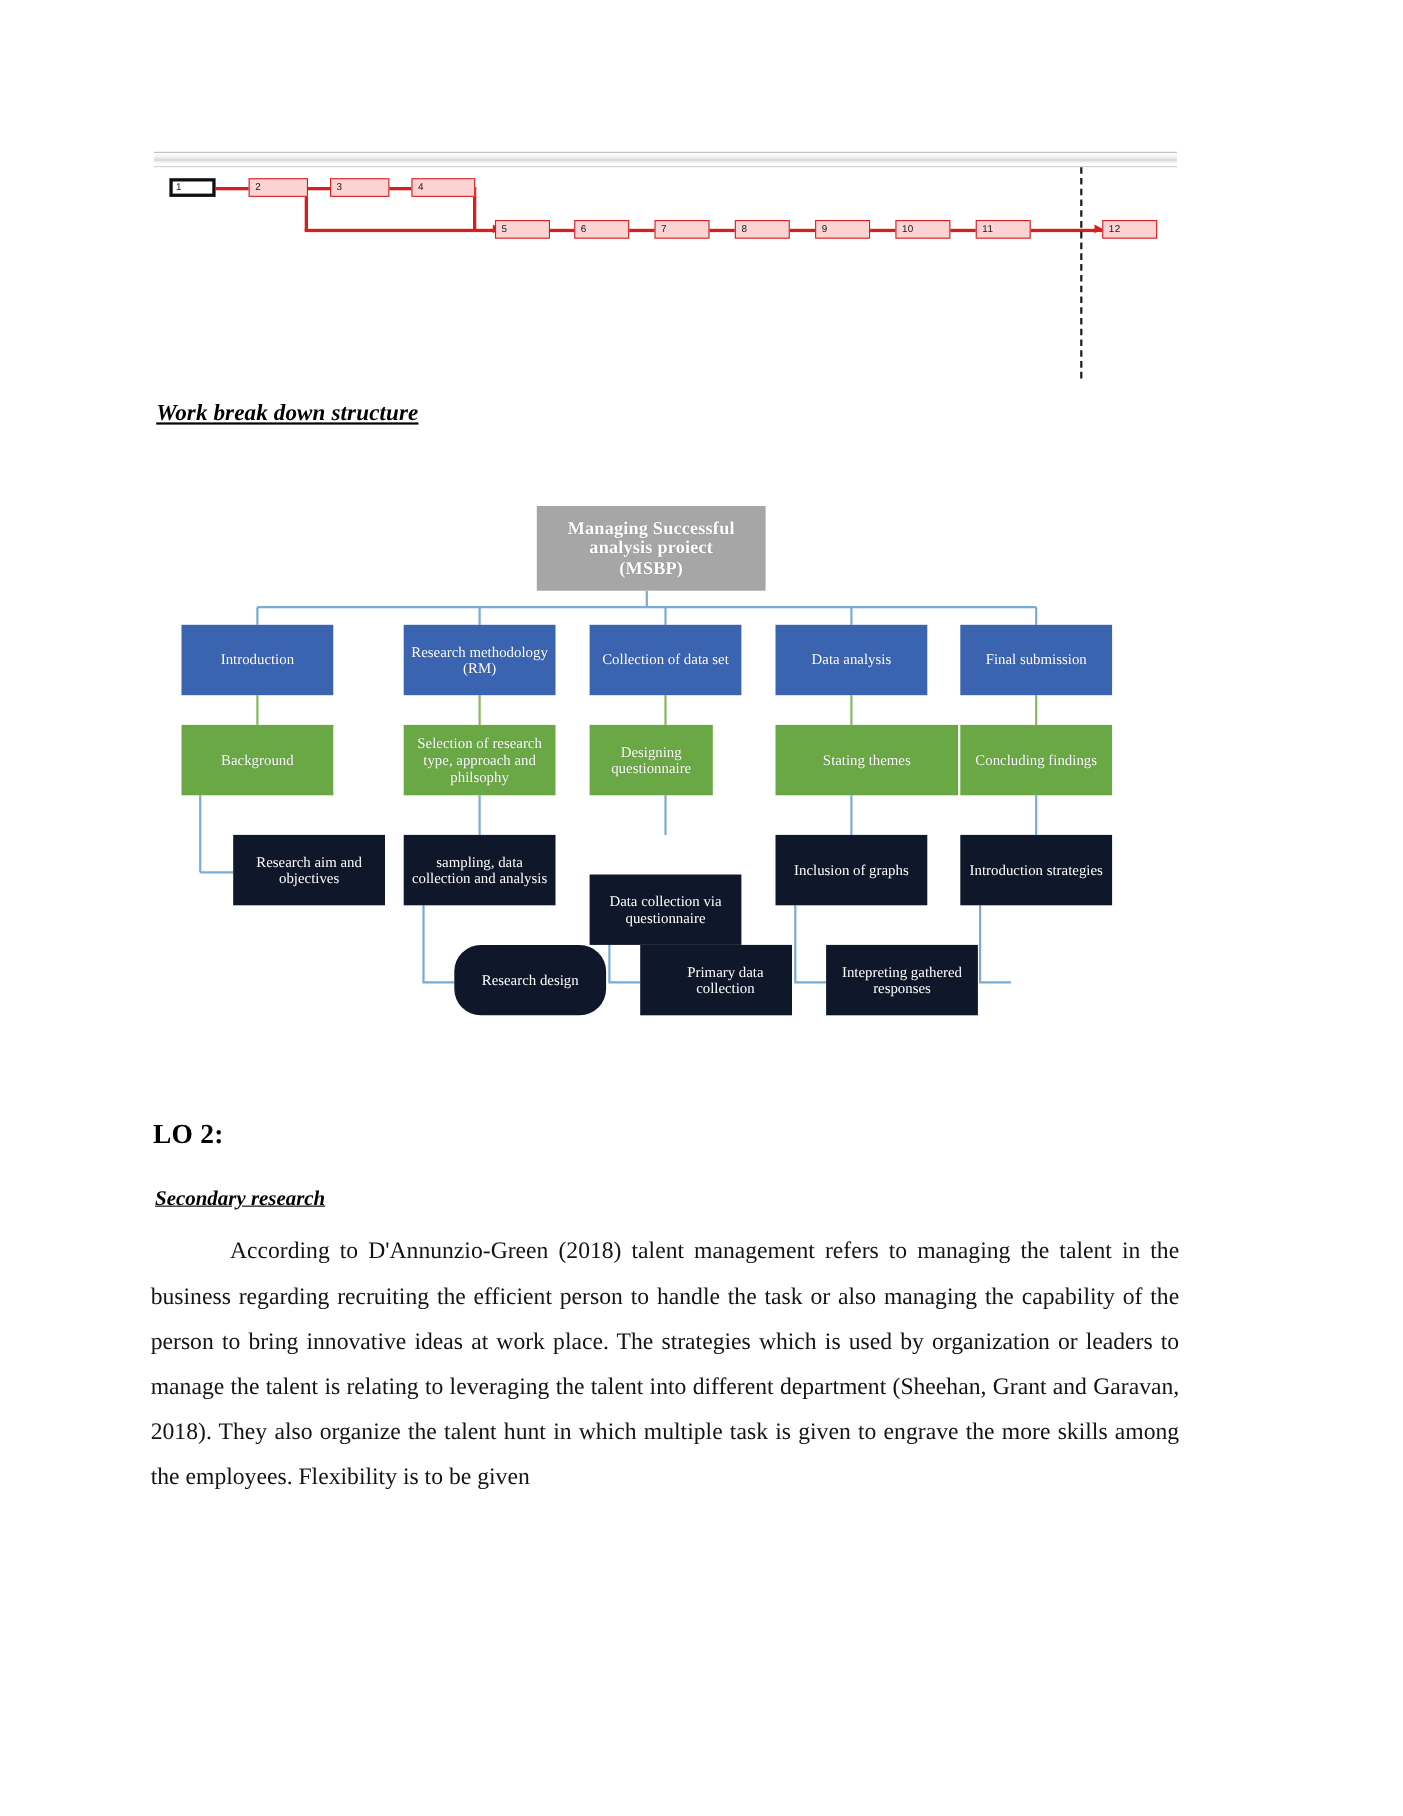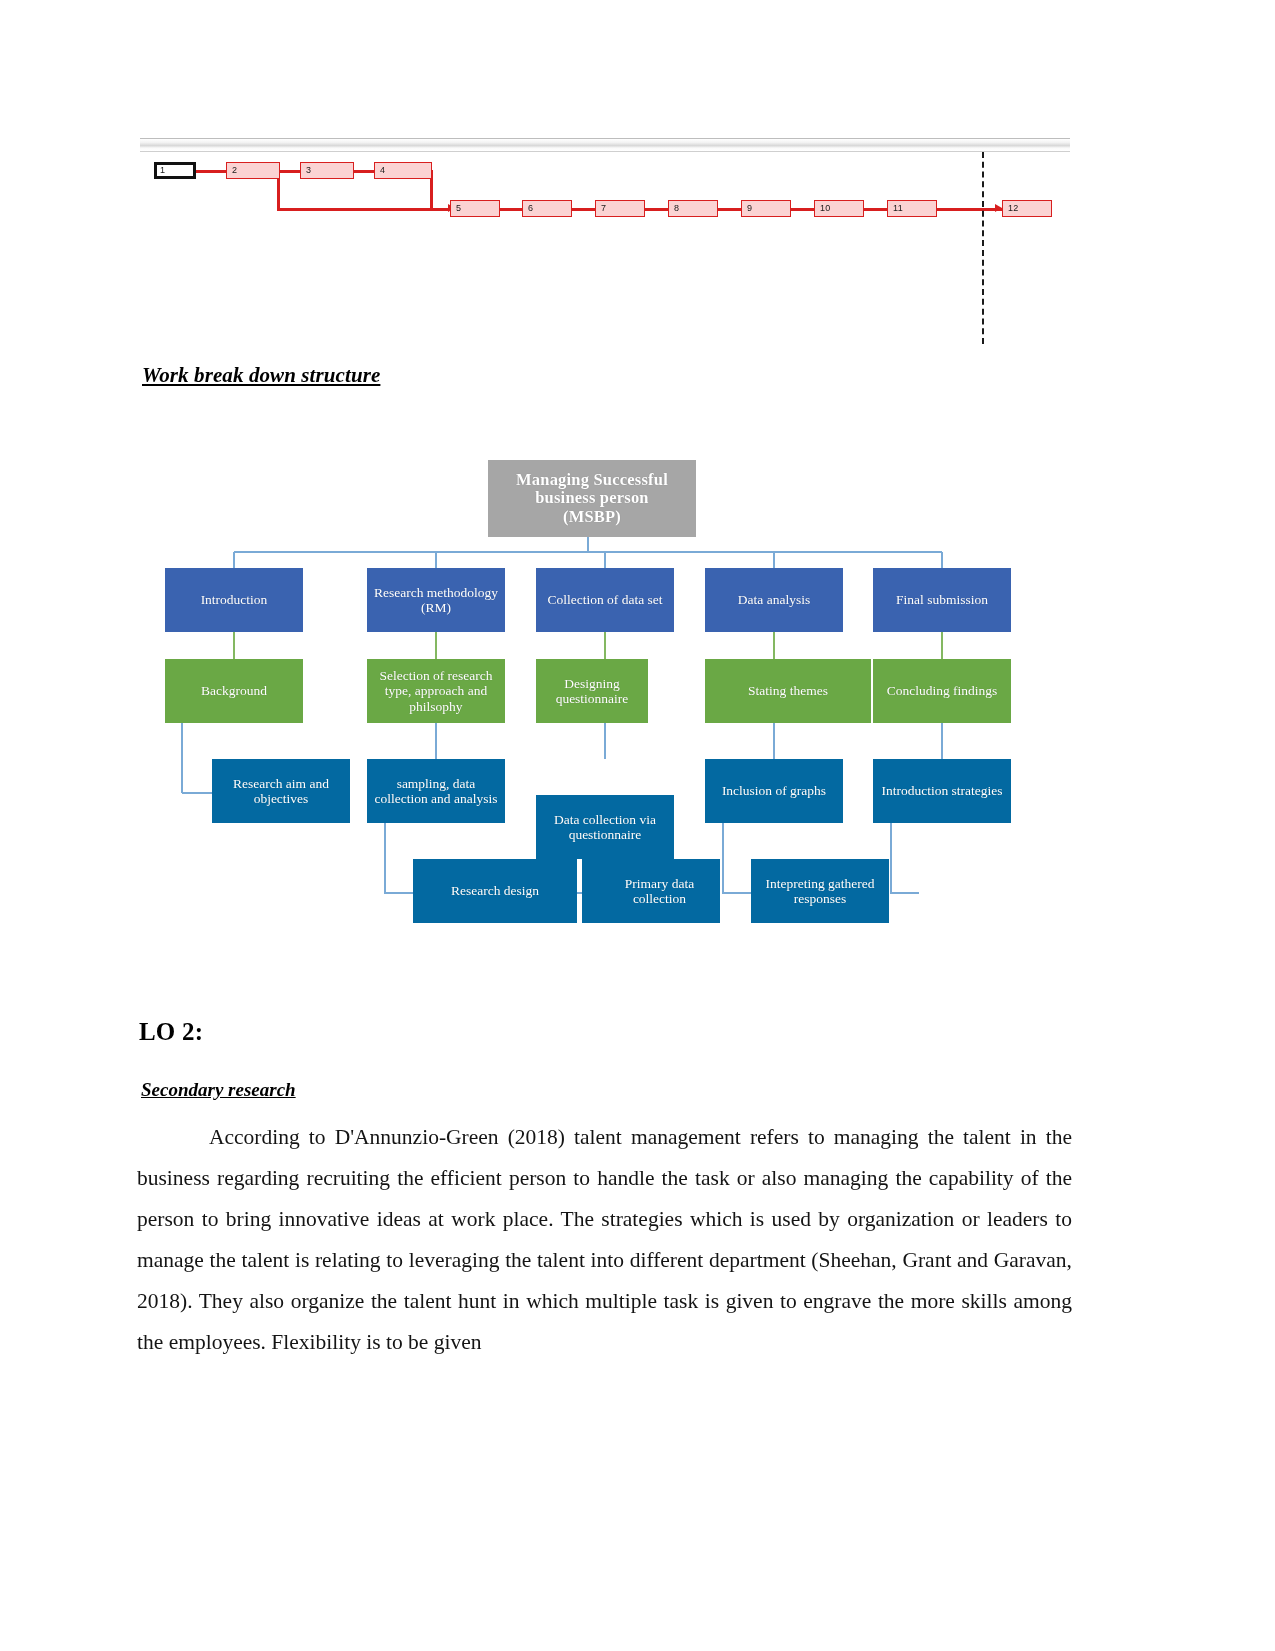--- a/index.html
+++ b/index.html
@@ -126,21 +126,21 @@
     text-shadow: 0 0 1px rgba(0,0,0,0.25);
   }
   .wbs-root {
     background: #a6a6a6;
     font-weight: bold;
     font-size: 16.5px;
     letter-spacing: 0.2px;
   }
   .wbs-l1 { background: #3a63b0; font-size: 13.5px; }
   .wbs-l2 { background: #6aa845; font-size: 13.5px; }
-  .wbs-l3 { background: #0369a1; font-size: 13.5px; }
+  .wbs-l3 { background: #0f172a; font-size: 13.5px; }
 
   
   .para {
     position: absolute;
     left: 137px;
     top: 1117px;
     width: 935px;
     font-size: 21.5px;
     line-height: 41px;
     text-align: justify;
@@ -239,21 +239,21 @@
 
       <path d="M225,368 L225,438 L253,438" stroke="#7aaad6" stroke-width="2" fill="none"></path>
       <path d="M394,368 L394,438 L422,438" stroke="#7aaad6" stroke-width="2" fill="none"></path>
       <path d="M563,368 L563,438 L591,438" stroke="#7aaad6" stroke-width="2" fill="none"></path>
       <path d="M731,368 L731,438 L759,438" stroke="#7aaad6" stroke-width="2" fill="none"></path>
     </svg>
 
     <div class="wbs-box wbs-root" style="left:328px; top:5px; width:208px; height:77px;">
       <div>
         <div>Managing Successful</div>
-        <div>business person</div>
+        <div>analysis proiect</div>
         <div>(MSBP)</div>
       </div>
     </div>
 
     <div class="wbs-box wbs-l1" style="left:5px;   top:113px; width:138px; height:64px;">Introduction</div>
     <div class="wbs-box wbs-l1" style="left:207px; top:113px; width:138px; height:64px;">Research methodology (RM)</div>
     <div class="wbs-box wbs-l1" style="left:376px; top:113px; width:138px; height:64px;">Collection of data set</div>
     <div class="wbs-box wbs-l1" style="left:545px; top:113px; width:138px; height:64px;">Data analysis</div>
     <div class="wbs-box wbs-l1" style="left:713px; top:113px; width:138px; height:64px;">Final submission</div>
 
@@ -262,21 +262,21 @@
     <div class="wbs-box wbs-l2" style="left:376px; top:204px; width:112px; height:64px;">Designing questionnaire</div>
     <div class="wbs-box wbs-l2" style="left:545px; top:204px; width:166px; height:64px;">Stating themes</div>
     <div class="wbs-box wbs-l2" style="left:713px; top:204px; width:138px; height:64px;">Concluding findings</div>
 
     <div class="wbs-box wbs-l3" style="left:52px;  top:304px; width:138px; height:64px;">Research aim and objectives</div>
     <div class="wbs-box wbs-l3" style="left:207px; top:304px; width:138px; height:64px;">sampling, data collection and analysis</div>
     <div class="wbs-box wbs-l3" style="left:376px; top:304px; width:138px; height:64px;margin-top:36px;">Data collection via questionnaire</div>
     <div class="wbs-box wbs-l3" style="left:545px; top:304px; width:138px; height:64px;">Inclusion of graphs</div>
     <div class="wbs-box wbs-l3" style="left:713px; top:304px; width:138px; height:64px;">Introduction strategies</div>
 
-    <div class="wbs-box wbs-l3" style="left:253px; top:404px; width:164px; height:64px;">Research design</div>
+    <div class="wbs-box wbs-l3" style="left:253px; top:404px; width:138px; height:64px;border-radius:24px;">Research design</div>
     <div class="wbs-box wbs-l3" style="left:422px; top:404px; width:138px; height:64px;padding-left:20px;">Primary data collection</div>
     <div class="wbs-box wbs-l3" style="left:591px; top:404px; width:138px; height:64px;">Intepreting gathered responses</div>
   </div>
 
   <div class="h-lo2">LO 2:</div>
   <div class="h-secondary">Secondary research</div>
 
   <div class="para">According to D'Annunzio-Green (2018) talent management refers to managing the talent in the business regarding recruiting the efficient person to handle the task or also managing the capability of the person to bring innovative ideas at work place. The strategies which is used by organization or leaders to manage the talent is relating to leveraging the talent into different department (Sheehan, Grant and Garavan, 2018). They also organize the talent hunt in which multiple task is given to engrave the more skills among the employees. Flexibility is to be given</div>
 
 </div>

